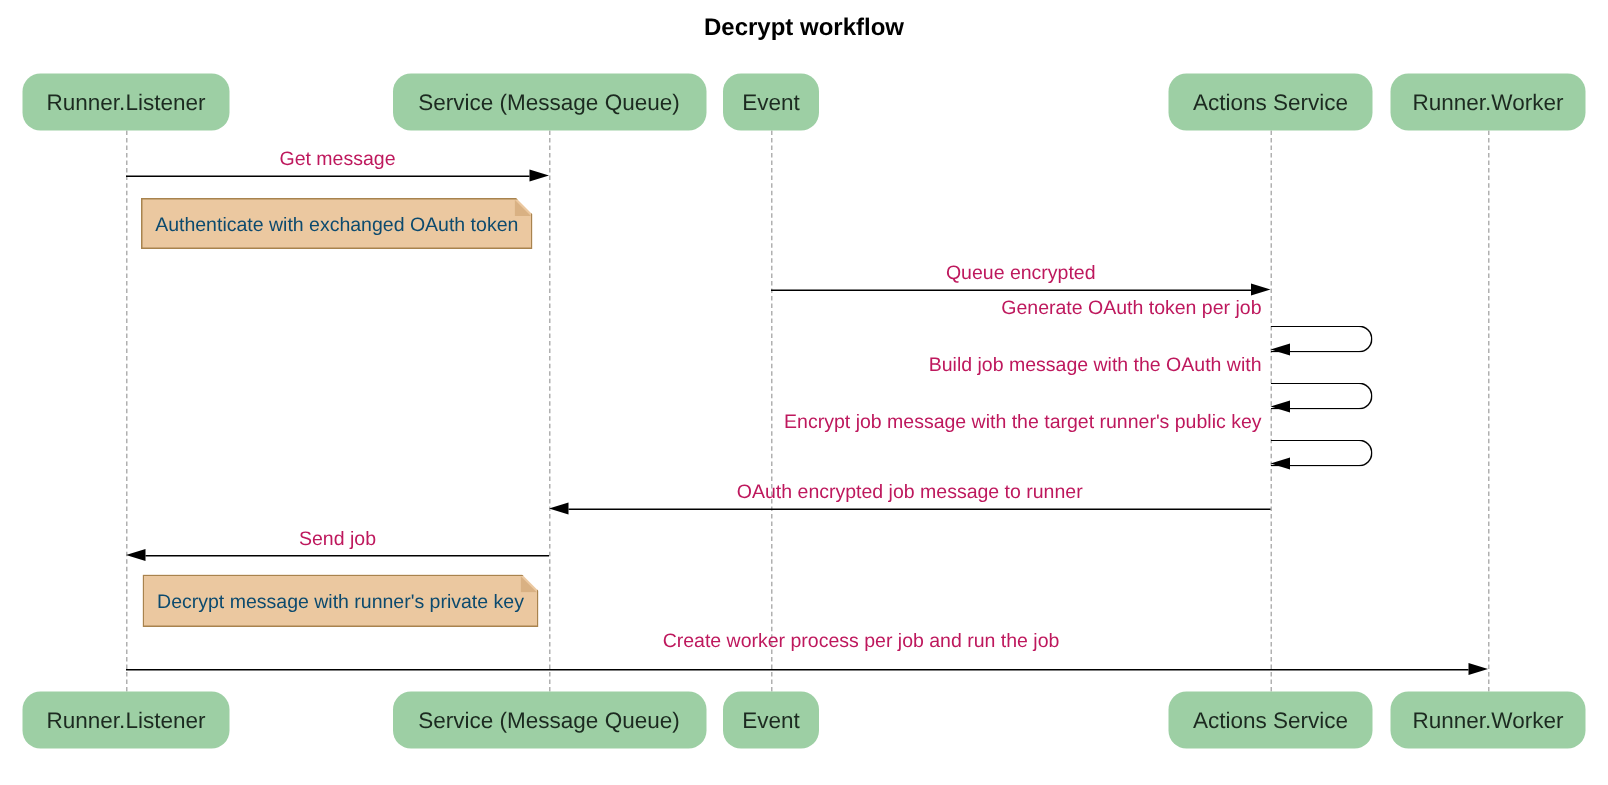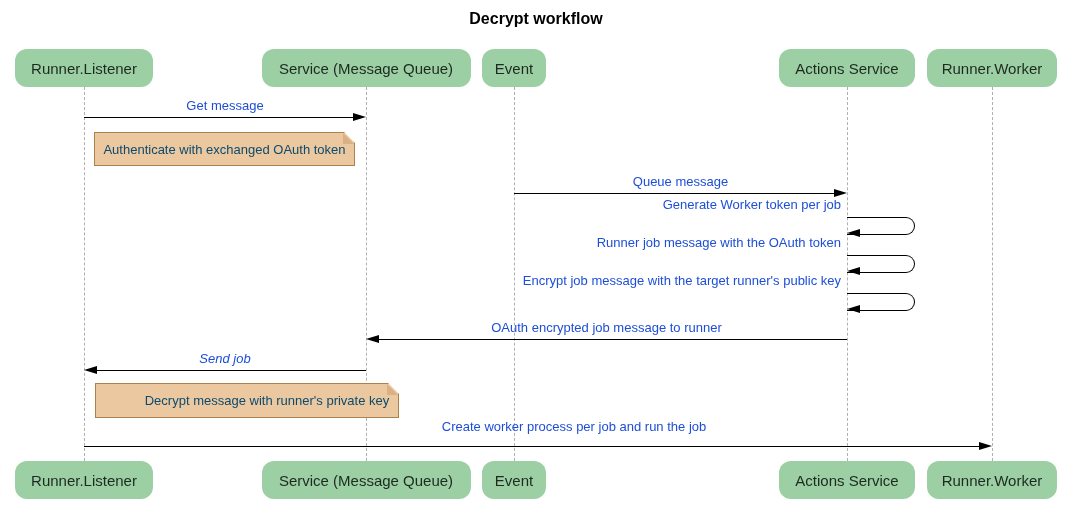--- a/index.html
+++ b/index.html
@@ -33,21 +33,21 @@
   }
   .lifeline {
     position: absolute;
     width: 0;
     border-left: 1px dashed var(--lifeline, #b0b0b0);
   }
   .msg-label, .msg-label-right {
     position: absolute;
     white-space: nowrap;
     font-size: 13px;
-    color: #1d4ed8;
+    color: #be185d;
     line-height: 16px;
   }
   .msg-label { transform: translateX(-50%); }
   .msg-line {
     position: absolute;
     height: 0;
     border-top: 1.5px solid var(--line, #000);
   }
   .head-r, .head-l {
     position: absolute;
@@ -93,39 +93,39 @@
       <div class="lifeline" style="position: absolute; left: 366px; top: 87px; height: 374px;"></div>
       <div class="lifeline" style="position: absolute; left: 514px; top: 87px; height: 374px;"></div>
       <div class="lifeline" style="position: absolute; left: 847px; top: 87px; height: 374px;"></div>
       <div class="lifeline" style="position: absolute; left: 992px; top: 87px; height: 374px;"></div>
     </div>
   <div id="messages-layer">
       <div class="msg-label" style="left: 225px; top: 98px;">Get message</div>
       <div class="msg-line" style="left: 84px; width: 269px; top: 117px;"></div>
       <div class="head-r" style="left: 353px; top: 113px;"></div>
       <div class="note" style="left: 94px; top: 132px; width: 259px; height: 32px;">Authenticate with exchanged OAuth token<div class="note-fold"></div></div>
-      <div class="msg-label" style="left: 680.5px; top: 174px;">Queue message</div>
+      <div class="msg-label" style="left: 680.5px; top: 174px;">Queue encrypted</div>
       <div class="msg-line" style="left: 514px; width: 320px; top: 193px;"></div>
       <div class="head-r" style="left: 834px; top: 189px;"></div>
-      <div class="msg-label-right" style="right: 231px; top: 197px;">Generate Worker token per job</div>
+      <div class="msg-label-right" style="right: 231px; top: 197px;">Generate OAuth token per job</div>
       <div class="loop" style="left: 847px; top: 217px; width: 67px; height: 16px;"></div>
       <div class="head-l" style="left: 847px; top: 229px;"></div>
-      <div class="msg-label-right" style="right: 231px; top: 235px;">Runner job message with the OAuth token</div>
+      <div class="msg-label-right" style="right: 231px; top: 235px;">Build job message with the OAuth with</div>
       <div class="loop" style="left: 847px; top: 255px; width: 67px; height: 16px;"></div>
       <div class="head-l" style="left: 847px; top: 267px;"></div>
       <div class="msg-label-right" style="right: 231px; top: 273px; text-align: right;">Encrypt job message with the target runner's public key</div>
       <div class="loop" style="left: 847px; top: 293px; width: 67px; height: 16px;"></div>
       <div class="head-l" style="left: 847px; top: 305px;"></div>
       <div class="msg-label" style="left: 606.5px; top: 320px;">OAuth encrypted job message to runner</div>
       <div class="msg-line" style="left: 379px; width: 468px; top: 339px;"></div>
       <div class="head-l" style="left: 366px; top: 335px;"></div>
-      <div class="msg-label" style="left: 225px; top: 351px; font-style: italic;">Send job</div>
+      <div class="msg-label" style="left: 225px; top: 351px;">Send job</div>
       <div class="msg-line" style="left: 97px; width: 269px; top: 370px;"></div>
       <div class="head-l" style="left: 84px; top: 366px;"></div>
-      <div class="note" style="left: 95px; top: 383px; width: 262px; height: 33px; padding-left: 40px;">Decrypt message with runner's private key<div class="note-fold"></div></div>
+      <div class="note" style="left: 95px; top: 383px; width: 262px; height: 33px;">Decrypt message with runner's private key<div class="note-fold"></div></div>
       <div class="msg-label" style="left: 538px; top: 419px; margin-left: 36px;">Create worker process per job and run the job</div>
       <div class="msg-line" style="left: 84px; width: 895px; top: 446px;"></div>
       <div class="head-r" style="left: 979px; top: 442px;"></div>
     </div>
   <div id="actors-layer">
       <div class="actor" style="left: 15px; top: 49px; width: 138px; height: 38px; border-radius: 12px;">Runner.Listener</div>
       <div class="actor" style="left: 15px; top: 461px; width: 138px; height: 38px; border-radius: 12px;">Runner.Listener</div>
       <div class="actor" style="left: 261.5px; top: 49px; width: 209px; height: 38px; border-radius: 12px;">Service (Message Queue)</div>
       <div class="actor" style="left: 261.5px; top: 461px; width: 209px; height: 38px; border-radius: 12px;">Service (Message Queue)</div>
       <div class="actor" style="left: 482px; top: 49px; width: 64px; height: 38px; border-radius: 12px;">Event</div>

